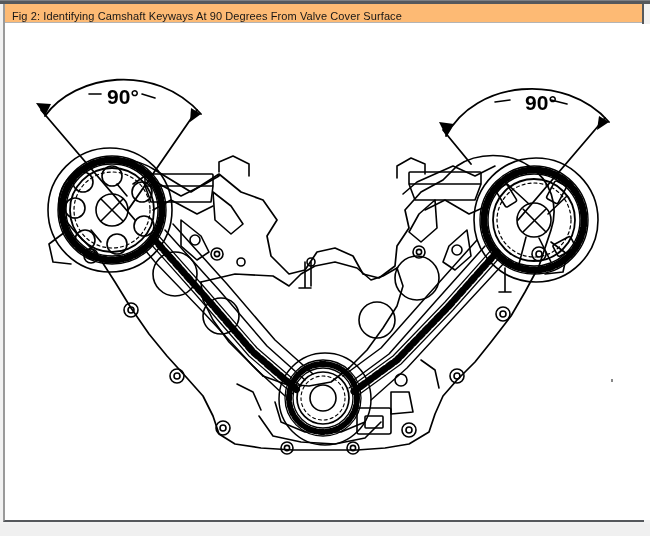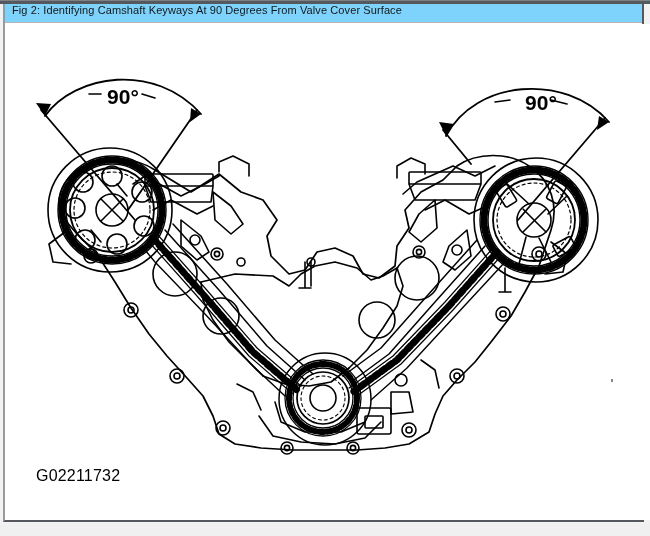--- a/index.html
+++ b/index.html
@@ -43,25 +43,25 @@
     border-right: 2px solid #55585c;
     border-bottom: 2px solid #55585c;
     background: #ffffff;
     box-sizing: border-box;
   }
   .titlebar {
     position: absolute;
     left: 0; top: 0;
     width: 100%;
     height: 19px;
-    background: #7dd3fc;
+    background: #fdba74;
     border-bottom: 1px solid #b4b4b4;
     box-sizing: border-box;
     display: flex;
-    align-items: flex-start;
+    align-items: flex-end;
   }
   .titlebar-label {
     font-size: 11px;
     color: #161616;
     padding-left: 7px;
     letter-spacing: 0.1px;
     white-space: nowrap;
   }
   .canvas-area {
     position: absolute;
@@ -361,21 +361,20 @@
             <path d="M546,218 L562,230 L558,248 L540,250"></path>
             <path d="M214,148 L214,138 L228,132 L244,140 L244,152"></path>
             <path d="M420,150 L420,140 L406,134 L392,142 L392,154"></path>
           </g>
         </g>
 
         <text x="118" y="80" font-size="21" font-weight="bold" fill="#000000" text-anchor="middle">90°</text>
         <text x="536" y="86" font-size="21" font-weight="bold" fill="#000000" text-anchor="middle">90°</text>
       </svg>
 
-      <div class="part-number">G02211732</div>
 
       <div class="speck"></div>
     </div>
   </div>
 
   <div class="bottom-bar-line"></div>
   <div class="bottom-bar"></div>
 </div>
 
 </body></html>

